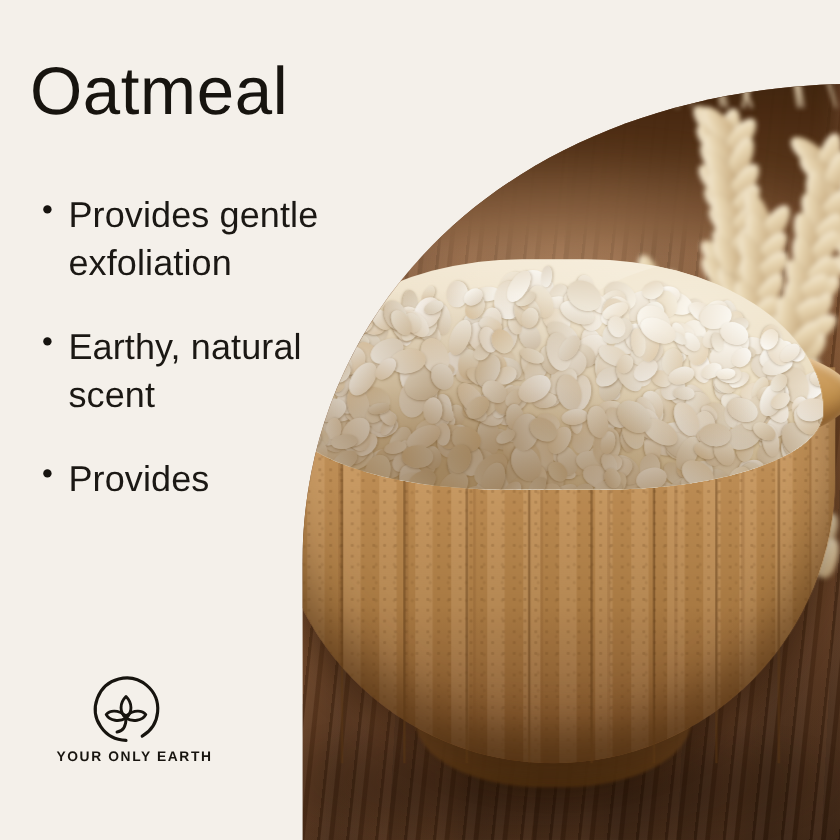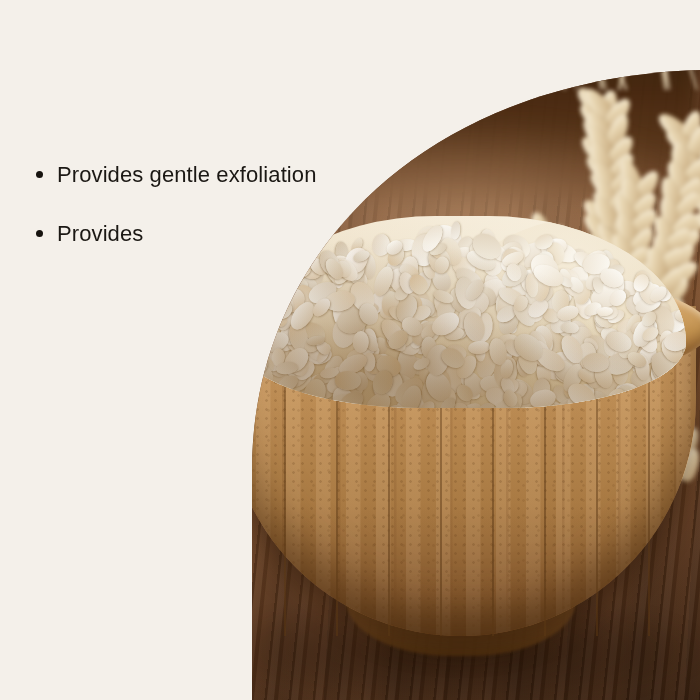--- a/index.html
+++ b/index.html
@@ -194,21 +194,21 @@
   #benefit-list {
     position:absolute;
     left:30px; top:160px;
     width:300px;
     list-style:none;
   }
   #benefit-list li {
     position:relative;
     padding-left:27px;
     margin-bottom:30px;
-    font-size:22px;
+    font-size:30px;
     font-weight:400;
     line-height:1.33;
     color:#1b1814;
     letter-spacing:.1px;
   }
   #benefit-list li::before {
     content:"";
     position:absolute;
     left:6px; top:11px;
     width:7px; height:7px;
@@ -1094,20 +1094,44 @@
           <div class="flake" style="width: 20.2318px; height: 12.9072px; left: 388.614px; top: 136.86px; transform: rotate(28.8169deg); background: linear-gradient(106.197deg, rgb(239, 230, 212) 0%, rgb(213, 194, 166) 100%);"></div>
           <div class="flake" style="width: 22.6826px; height: 14.3461px; left: 38.2323px; top: 160.781px; transform: rotate(-32.806deg); background: linear-gradient(78.7389deg, rgb(237, 232, 222) 0%, rgb(215, 198, 172) 100%);"></div>
           <div class="flake" style="width: 30.8765px; height: 18.652px; left: 295.024px; top: 49.6647px; transform: rotate(24.7861deg); background: linear-gradient(108.57deg, rgb(249, 246, 241) 0%, rgb(228, 213, 190) 100%);"></div>
           <div class="flake" style="width: 17.8714px; height: 13.7578px; left: 393.937px; top: 60.3833px; transform: rotate(-59.7777deg); background: linear-gradient(85.7916deg, rgb(250, 248, 245) 0%, rgb(232, 216, 191) 100%);"></div>
           <div id="oat-shade"></div>
       </div>
     </div>
 
   </div>
 
+  <h1 id="headline">Oatmeal</h1>
 
   <ul id="benefit-list">
     <li>Provides gentle exfoliation</li>
+    <li>Earthy, natural scent</li>
     <li>Provides</li>
   </ul>
 
+  <div id="brand-logo">
+    <svg id="logo-mark" width="62" height="62" viewBox="0 0 62 62">
+
+      <path d="M 44.5 53.5
+               A 26 26 0 1 0 31 57" fill="none" stroke="#17140f" stroke-width="2.6" stroke-linecap="round"></path>
+
+      <path d="M 31 20.5
+               C 25.5 26 25.5 33.5 31 38.5
+               C 36.5 33.5 36.5 26 31 20.5 Z" fill="none" stroke="#17140f" stroke-width="2.4" stroke-linejoin="round"></path>
+
+      <path d="M 30.4 36.2
+               C 24.5 31.5 17.5 31.5 14.5 35.5
+               C 17.5 40.8 25.5 41.8 30.8 38.6 Z" fill="none" stroke="#17140f" stroke-width="2.4" stroke-linejoin="round"></path>
+
+      <path d="M 31.6 36.2
+               C 37.5 31.5 44.5 31.5 47.5 35.5
+               C 44.5 40.8 36.5 41.8 31.2 38.6 Z" fill="none" stroke="#17140f" stroke-width="2.4" stroke-linejoin="round"></path>
+
+      <path d="M 31 38.6 C 31 45 28.5 49.5 23.5 50" fill="none" stroke="#17140f" stroke-width="2.4" stroke-linecap="round"></path>
+    </svg>
+    <div id="brand-name">YOUR ONLY EARTH</div>
+  </div>
 
 </div>
 
 </body></html>

